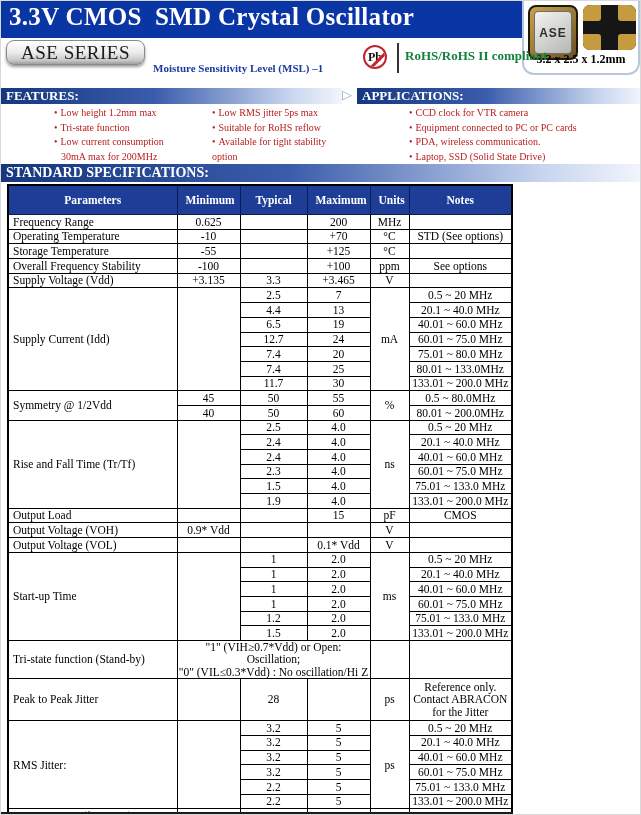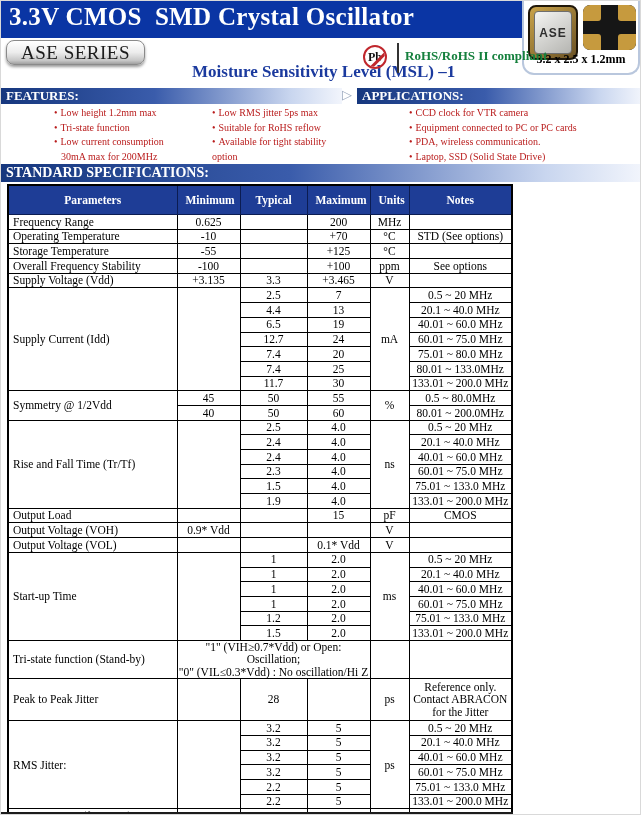--- a/index.html
+++ b/index.html
@@ -29,21 +29,21 @@
   .pkg-size { position:absolute; left:0; top:51px; width:100%; text-align:center;
               font-weight:bold; font-size:12px; color:#000; }
 
   
   .ase-btn { position:absolute; left:5px; top:39px; width:139px; height:25px; border:1px solid #8a8a8a; border-radius:8px;
              background:linear-gradient(#ffffff, #ececec 50%, #c6c6c6 85%, #9f9f9f);
              box-shadow:0 2px 3px rgba(0,0,0,.4);
              display:flex; align-items:center; justify-content:center;
              font-size:19px; color:#1c1c1c; letter-spacing:.5px; }
 
-  .msl { position:absolute; left:152px; top:61px; font-weight:bold; font-size:17px; color:#1b3a9e;margin-left:39px; }
+  .msl { position:absolute; left:152px; top:61px; font-weight:bold; font-size:11px; color:#1b3a9e; }
 
   .pb-wrap { position:absolute; left:360px; top:42px; width:30px; height:30px; }
   .pb-circle { position:absolute; left:2px; top:2px; width:24px; height:24px; border:2.5px solid #c0272d; border-radius:50%;
                display:flex; align-items:center; justify-content:center; font-weight:bold; font-size:12px; color:#111; overflow:hidden; }
   .pb-circle::after { content:""; position:absolute; left:11px; top:-4px; width:2.5px; height:36px; background:#c0272d; transform:rotate(45deg); }
   .vdiv { position:absolute; left:396px; top:42px; width:2px; height:30px; background:#333; }
   .rohs { position:absolute; left:404px; top:47px; font-weight:bold; font-size:13px; color:#15803d; }
 
   
   .grad-bar { position:absolute; height:16px; color:#fff; font-weight:bold; font-size:13px; line-height:15px;

